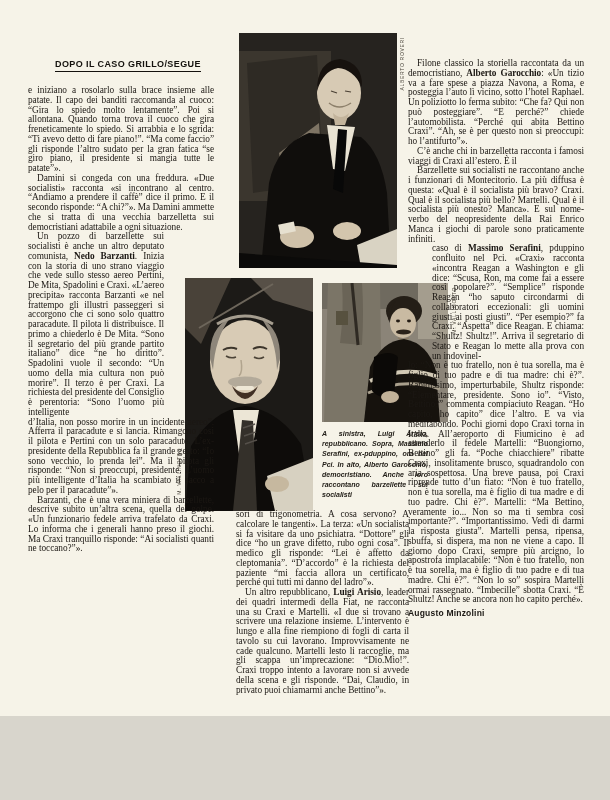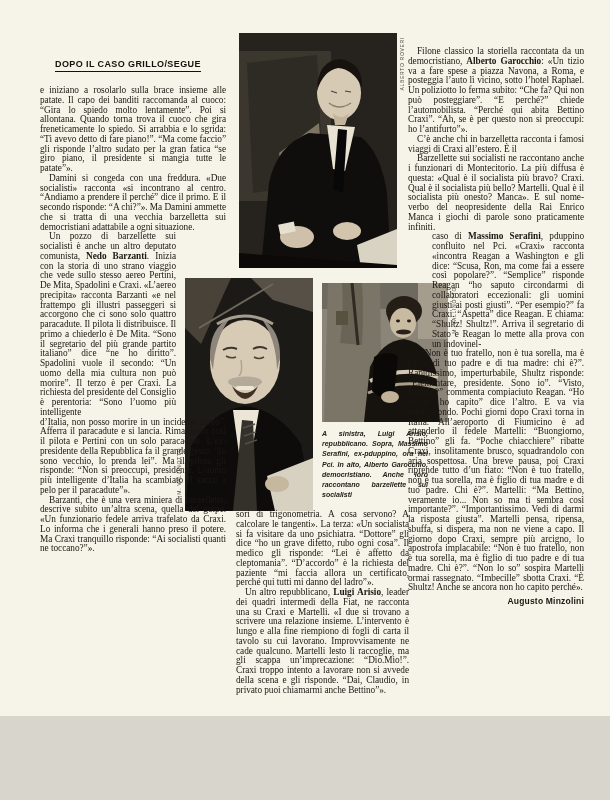--- a/index.html
+++ b/index.html
@@ -12,27 +12,27 @@
   .kicker {
     position:absolute; left:55px; top:59px;
     font-family:"Liberation Sans","DejaVu Sans",sans-serif;
     font-size:9px; font-weight:bold; letter-spacing:.4px; color:#14110d;
   }
   .kicker span { display:inline-block; border-bottom:1.6px solid #14110d; padding-bottom:2px; }
   .bodytext { font-size:9.3px; line-height:9.75px; text-align:justify; letter-spacing:-.05px; }
   .bodytext p { margin:0; }
   .bodytext p.ind { text-indent:9px; }
   .bodytext b { font-weight:bold; }
-  .col1 { position:absolute; left:40px; top:86px; width:186px; }
+  .col1 { position:absolute; left:28px; top:86px; width:186px; }
   .col1 .narrowblk { width:136px; }
   .col2 { position:absolute; left:236px; top:510px; width:173px; }
-  .col3 { position:absolute; left:408px; top:47px; width:176px; }
+  .col3 { position:absolute; left:408px; top:59px; width:176px; }
   .col3 .indentblk { margin-left:24px; }
   .byline {
-    text-align:right; font-family:"Liberation Sans","DejaVu Sans",sans-serif;
+    font-family:"Liberation Sans","DejaVu Sans",sans-serif;
     font-size:8.5px; font-weight:bold; margin-top:4px; letter-spacing:.2px;
   }
   .caption {
     position:absolute; left:322px; top:429px; width:106px;
     font-family:"Liberation Sans","DejaVu Sans",sans-serif;
     font-style:italic; font-weight:bold; font-size:7px; line-height:10.2px;
     text-align:justify; color:#24201a;
   }
   .vcredit {
     position:absolute;
@@ -142,28 +142,28 @@
       <ellipse cx="68" cy="114" rx="9" ry="6" fill="#c2b299"></ellipse>
     </svg>
   </div>
   <div class="vcredit credit3">M. VALLINOTTO</div>
 
   <div class="caption">A sinistra, Luigi Arisio, repubblicano. Sopra, Massimo Serafini, ex-pduppino, ora nel Pci. In alto, Alberto Garocchio, democristiano. Anche loro raccontano barzellette sui socialisti</div>
 
   <div class="bodytext col1">
     <div>
       <p>e iniziano a rosolarlo sulla brace insieme alle patate. Il capo dei banditi raccomanda al cuoco: “Gira lo spiedo molto lentamente”. Poi si allontana. Quando torna trova il cuoco che gira freneticamente lo spiedo. Si arrabbia e lo sgrida: “Ti avevo detto di fare piano!”. “Ma come faccio” gli risponde l’altro sudato per la gran fatica “se giro piano, il presidente si mangia tutte le patate”».</p>
-      <p class="ind">Damini si congeda con una freddura. «Due socialisti» racconta «si incontrano al centro. “Andiamo a prendere il perché” dice il primo. E il secondo risponde: “A chi?”». Ma Damini ammette che si tratta di una vecchia barzelletta sui democristiani adattabile a ogni situazione.</p>
+      <p class="ind">Damini si congeda con una freddura. «Due socialisti» racconta «si incontrano al centro. “Andiamo a prendere il caffè” dice il primo. E il secondo risponde: “A chi?”». Ma Damini ammette che si tratta di una vecchia barzelletta sui democristiani adattabile a ogni situazione.</p>
     </div>
     <div class="narrowblk">
       <p class="ind"><span>Un pozzo di barzellette sui socialisti è anche un altro deputato comunista, </span><b>Nedo Barzanti</b><span>. Inizia con la storia di uno strano viaggio che vede sullo stesso aereo Pertini, De Mita, Spadolini e Craxi. «L’aereo precipita» racconta Barzanti «e nel frattempo gli illustri passeggeri si accorgono che ci sono solo quattro paracadute. Il pilota li distribuisce. Il primo a chiederlo è De Mita. “Sono il segretario del più grande partito italiano” dice “ne ho diritto”. Spadolini vuole il secondo: “Un uomo della mia cultura non può morire”. Il terzo è per Craxi. La richiesta del presidente del Consiglio è perentoria: “Sono l’uomo più intelligente</span></p>
     </div>
     <div>
       <p>d’Italia, non posso morire in un incidente aereo”. Afferra il paracadute e si lancia. Rimangono così il pilota e Pertini con un solo paracadute. L’ex-presidente della Repubblica fa il grande gesto: “Io sono vecchio, lo prenda lei”. Ma il pilota gli risponde: “Non si preoccupi, presidente. L’uomo più intelligente d’Italia ha scambiato il sacco a pelo per il paracadute”».</p>
-      <p class="ind">Barzanti, che è una vera miniera di barzellette, descrive subito un’altra scena, quella del golpe. «Un funzionario fedele arriva trafelato da Craxi. Lo informa che i generali hanno preso il potere. Ma Craxi tranquillo risponde: “Ai socialisti quanti ne toccano?”».</p>
+      <p class="ind">Barzanti, che è una vera miniera di barzellette, descrive subito un’altra scena, quella del golpe. «Un funzionario fedele arriva trafelato da Craxi. Lo informa che i generali hanno preso il giochi. Ma Craxi tranquillo risponde: “Ai socialisti quanti ne toccano?”».</p>
     </div>
   </div>
 
   <div class="bodytext col2">
     <p>sori di trigonometria. A cosa servono? A calcolare le tangenti». La terza: «Un socialista si fa visitare da uno psichiatra. “Dottore” gli dice “ho un grave difetto, rubo ogni cosa”. Il medico gli risponde: “Lei è affetto da cleptomania”. “D’accordo” è la richiesta del paziente “mi faccia allora un certificato, perché qui tutti mi danno del ladro”».</p>
     <p class="ind"><span>Un altro repubblicano, </span><b>Luigi Arisio</b><span>, leader dei quadri intermedi della Fiat, ne racconta una su Craxi e Martelli. «I due si trovano a scrivere una relazione insieme. L’intervento è lungo e alla fine riempiono di fogli di carta il tavolo su cui lavorano. Improvvisamente ne cade qualcuno. Martelli lesto li raccoglie, ma gli scappa un’imprecazione: “Dio.Mio!”. Craxi troppo intento a lavorare non si avvede della scena e gli risponde. “Dai, Claudio, in privato puoi chiamarmi anche Bettino”».</span></p>
   </div>
 
   <div class="bodytext col3">
     <div>

